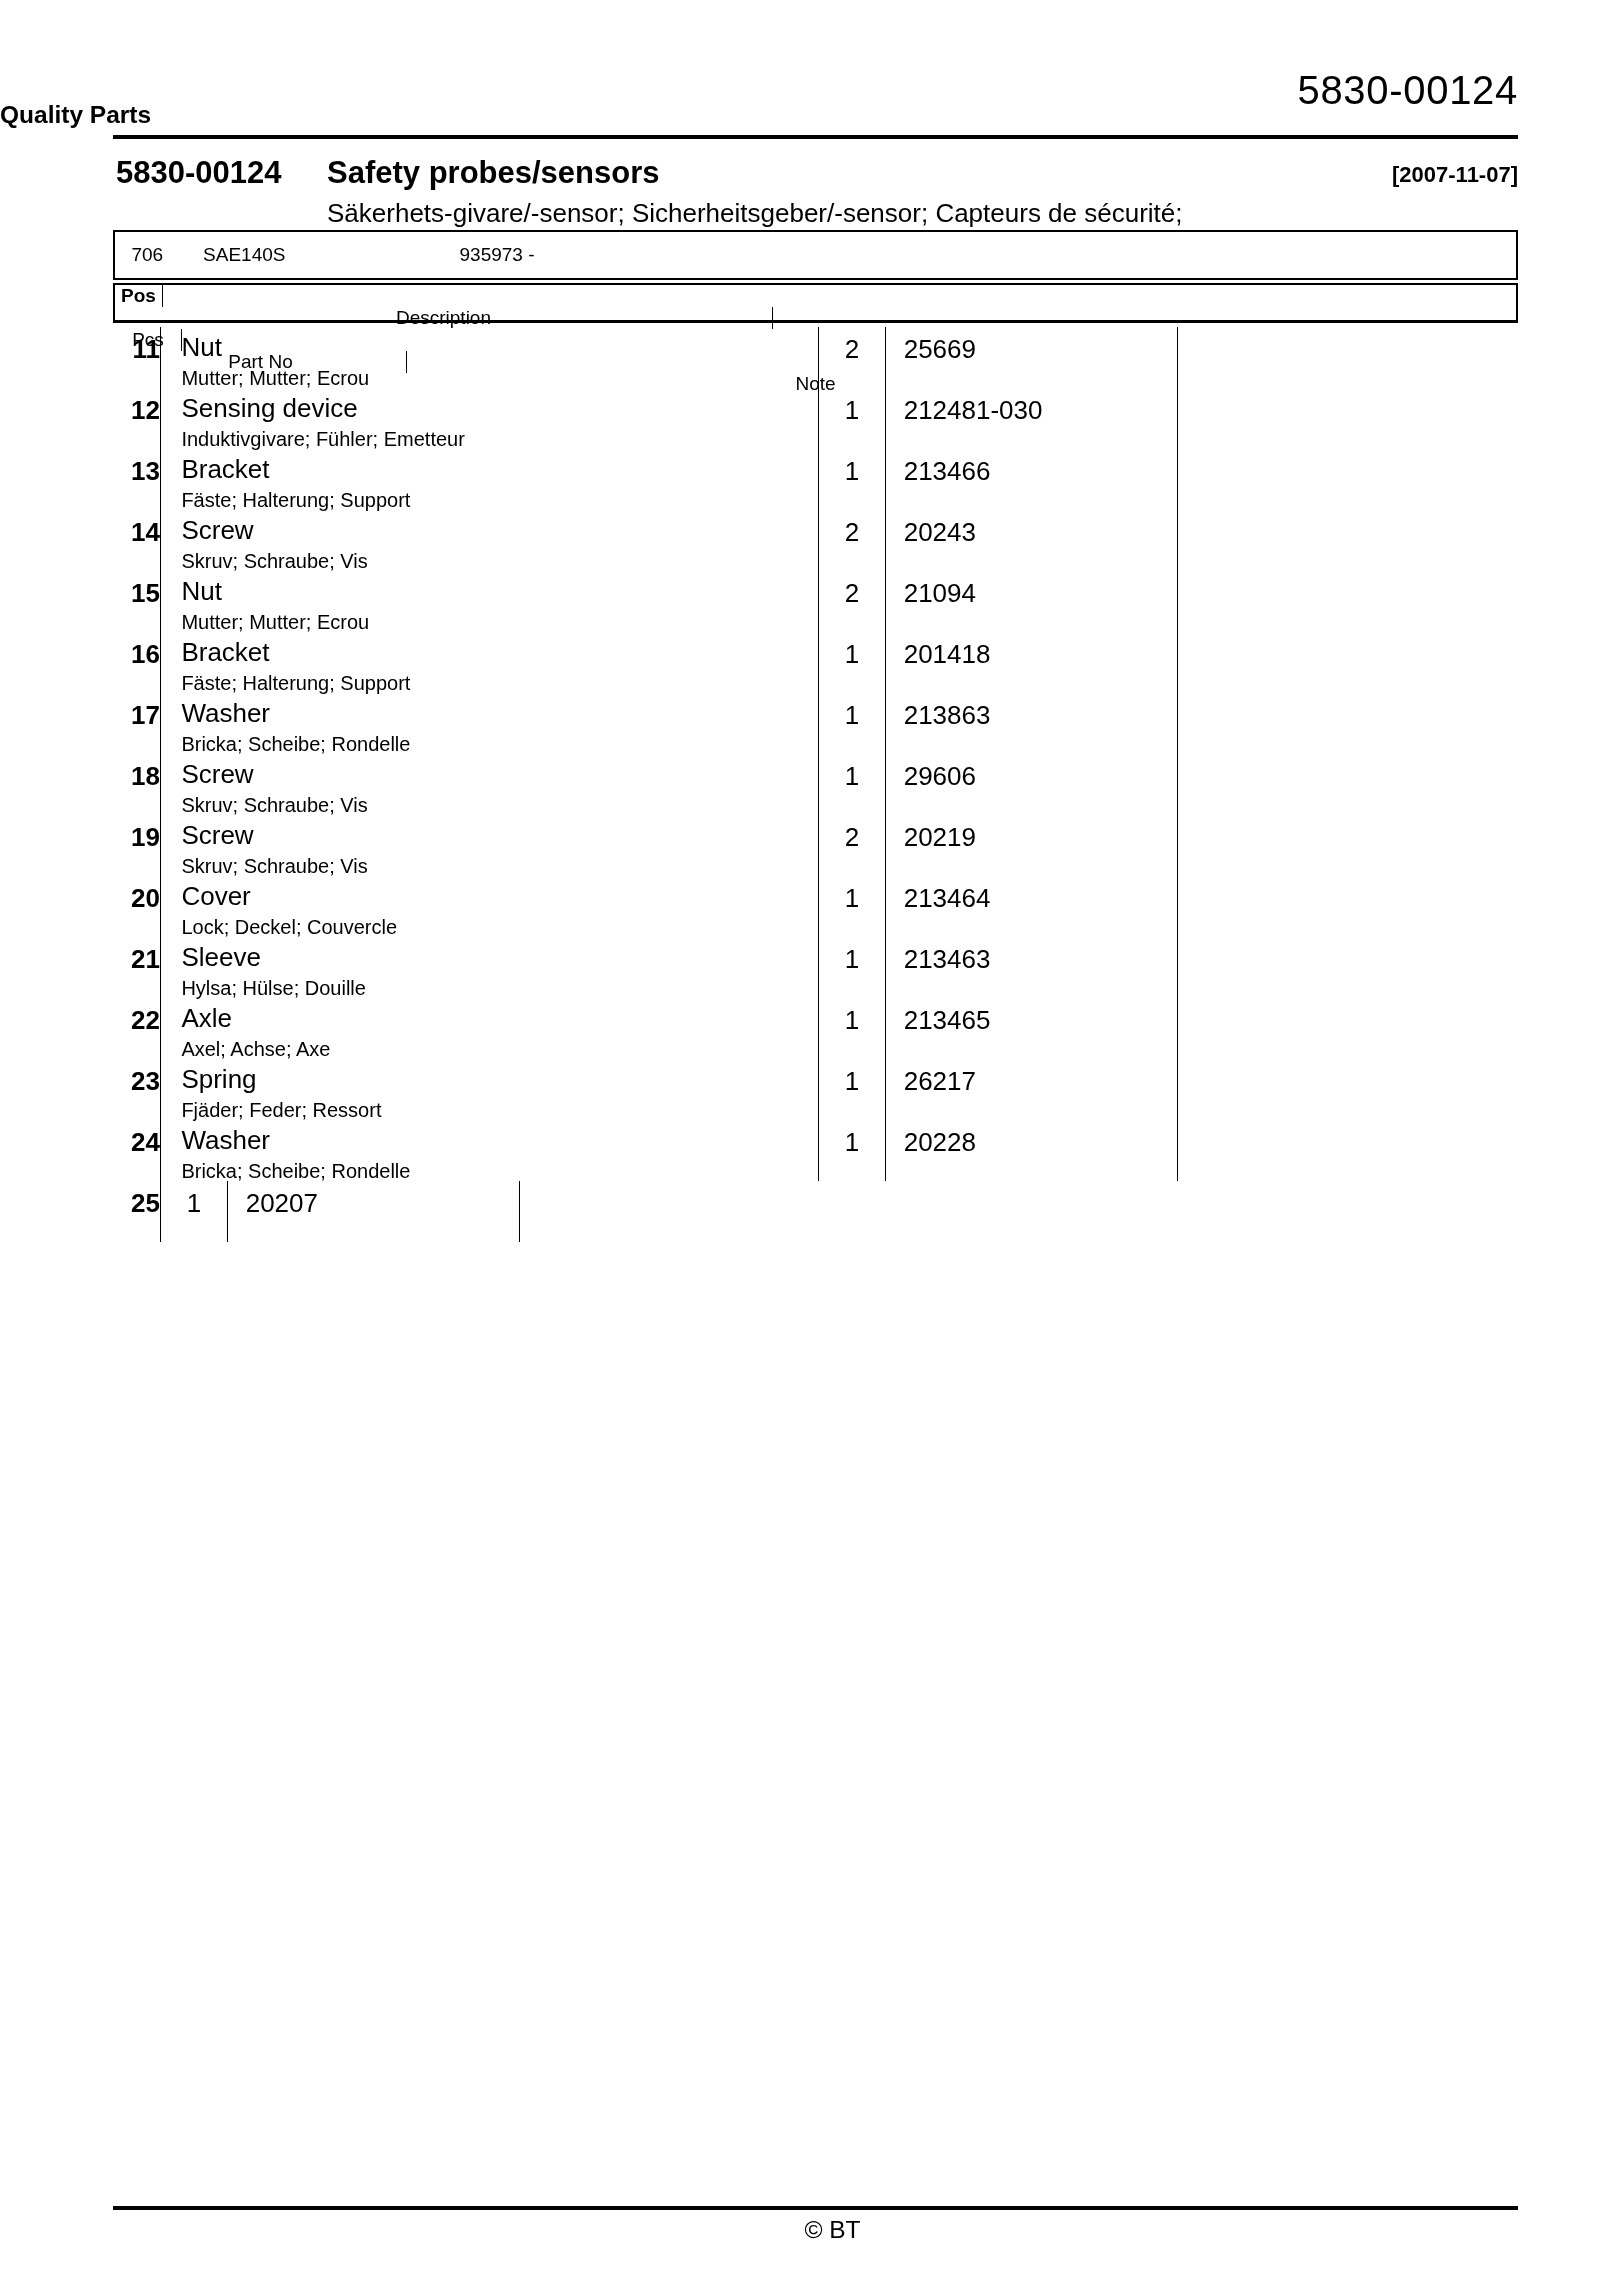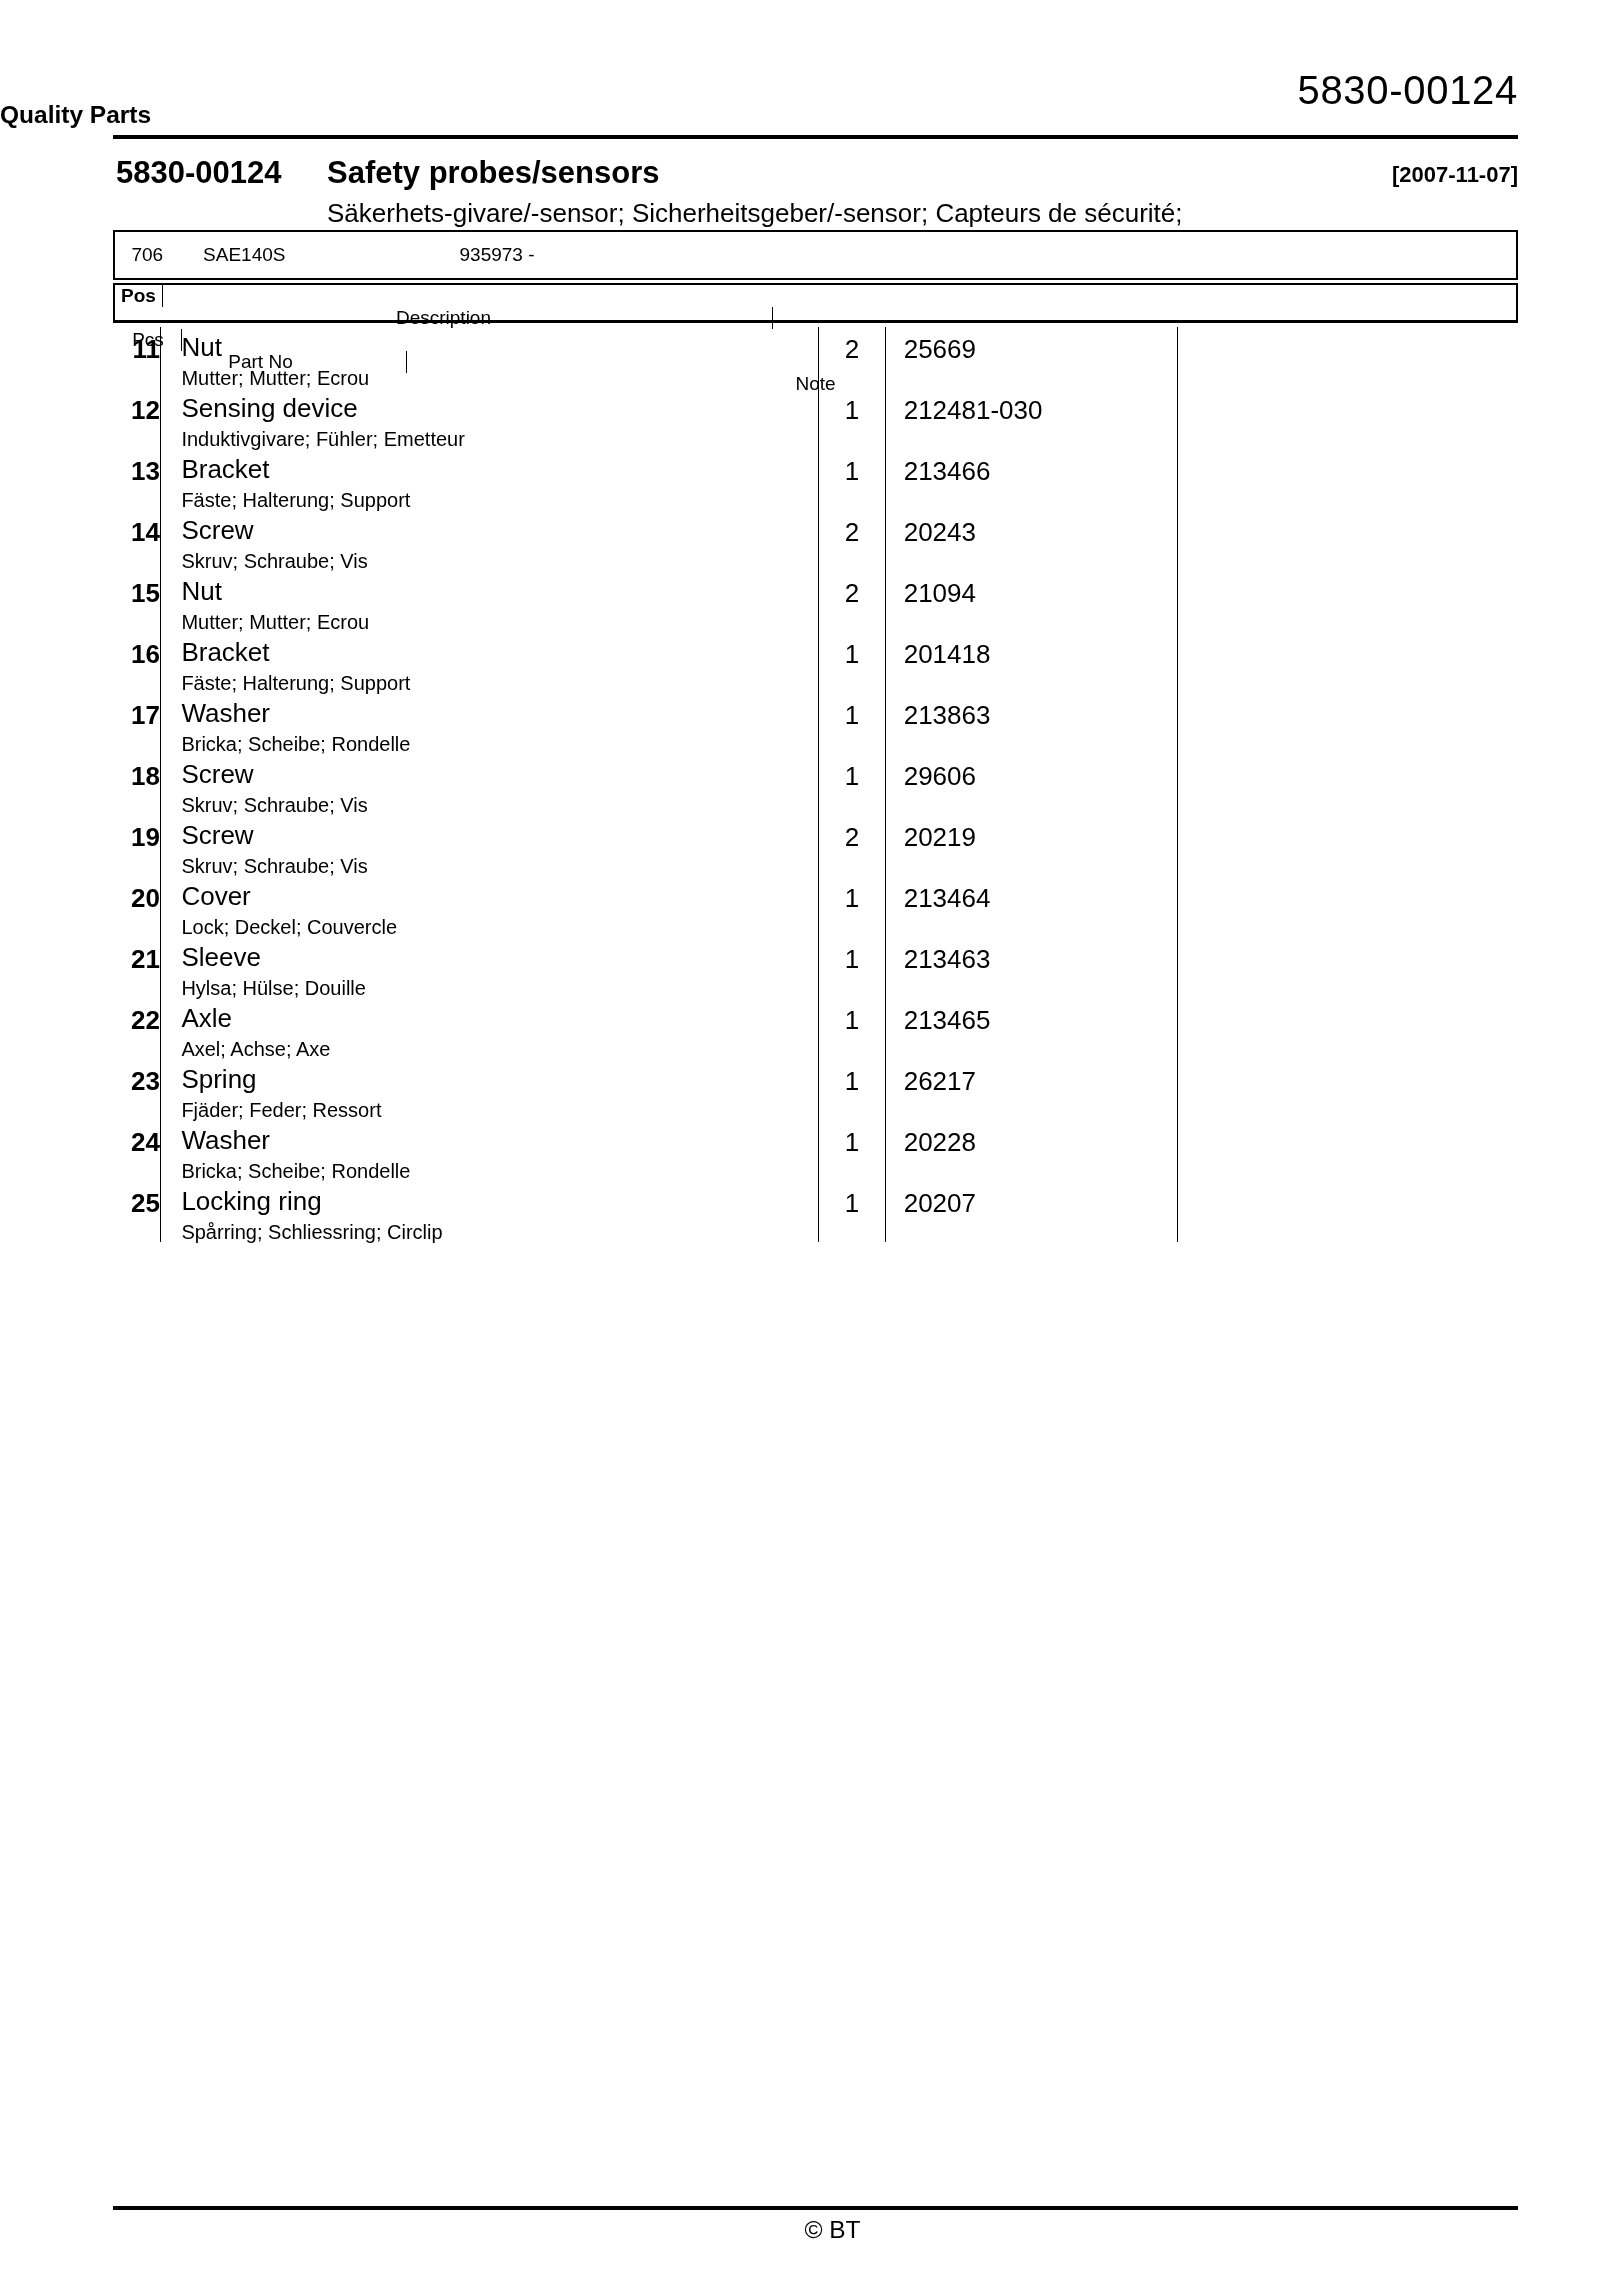--- a/index.html
+++ b/index.html
@@ -257,24 +257,20 @@
           <div class="cell c-desc">
             <div class="desc-main">Washer</div>
             <div class="desc-sub">Bricka; Scheibe; Rondelle</div>
           </div>
           <div class="cell c-pcs">1</div>
           <div class="cell c-part">20228</div>
           <div class="cell c-note"></div>
         </div>
         <div class="row">
           <div class="cell c-pos">25</div>
-          <div class="cell c-desc">
-            <div class="desc-main">Locking ring</div>
-            <div class="desc-sub">Spårring; Schliessring; Circlip</div>
-          </div>
           <div class="cell c-pcs">1</div>
           <div class="cell c-part">20207</div>
           <div class="cell c-note"></div>
         </div>
       </div>
     </div>
 </div>
 
 <div class="rule-bottom"></div>
 <div class="footer-copy">© BT</div>

